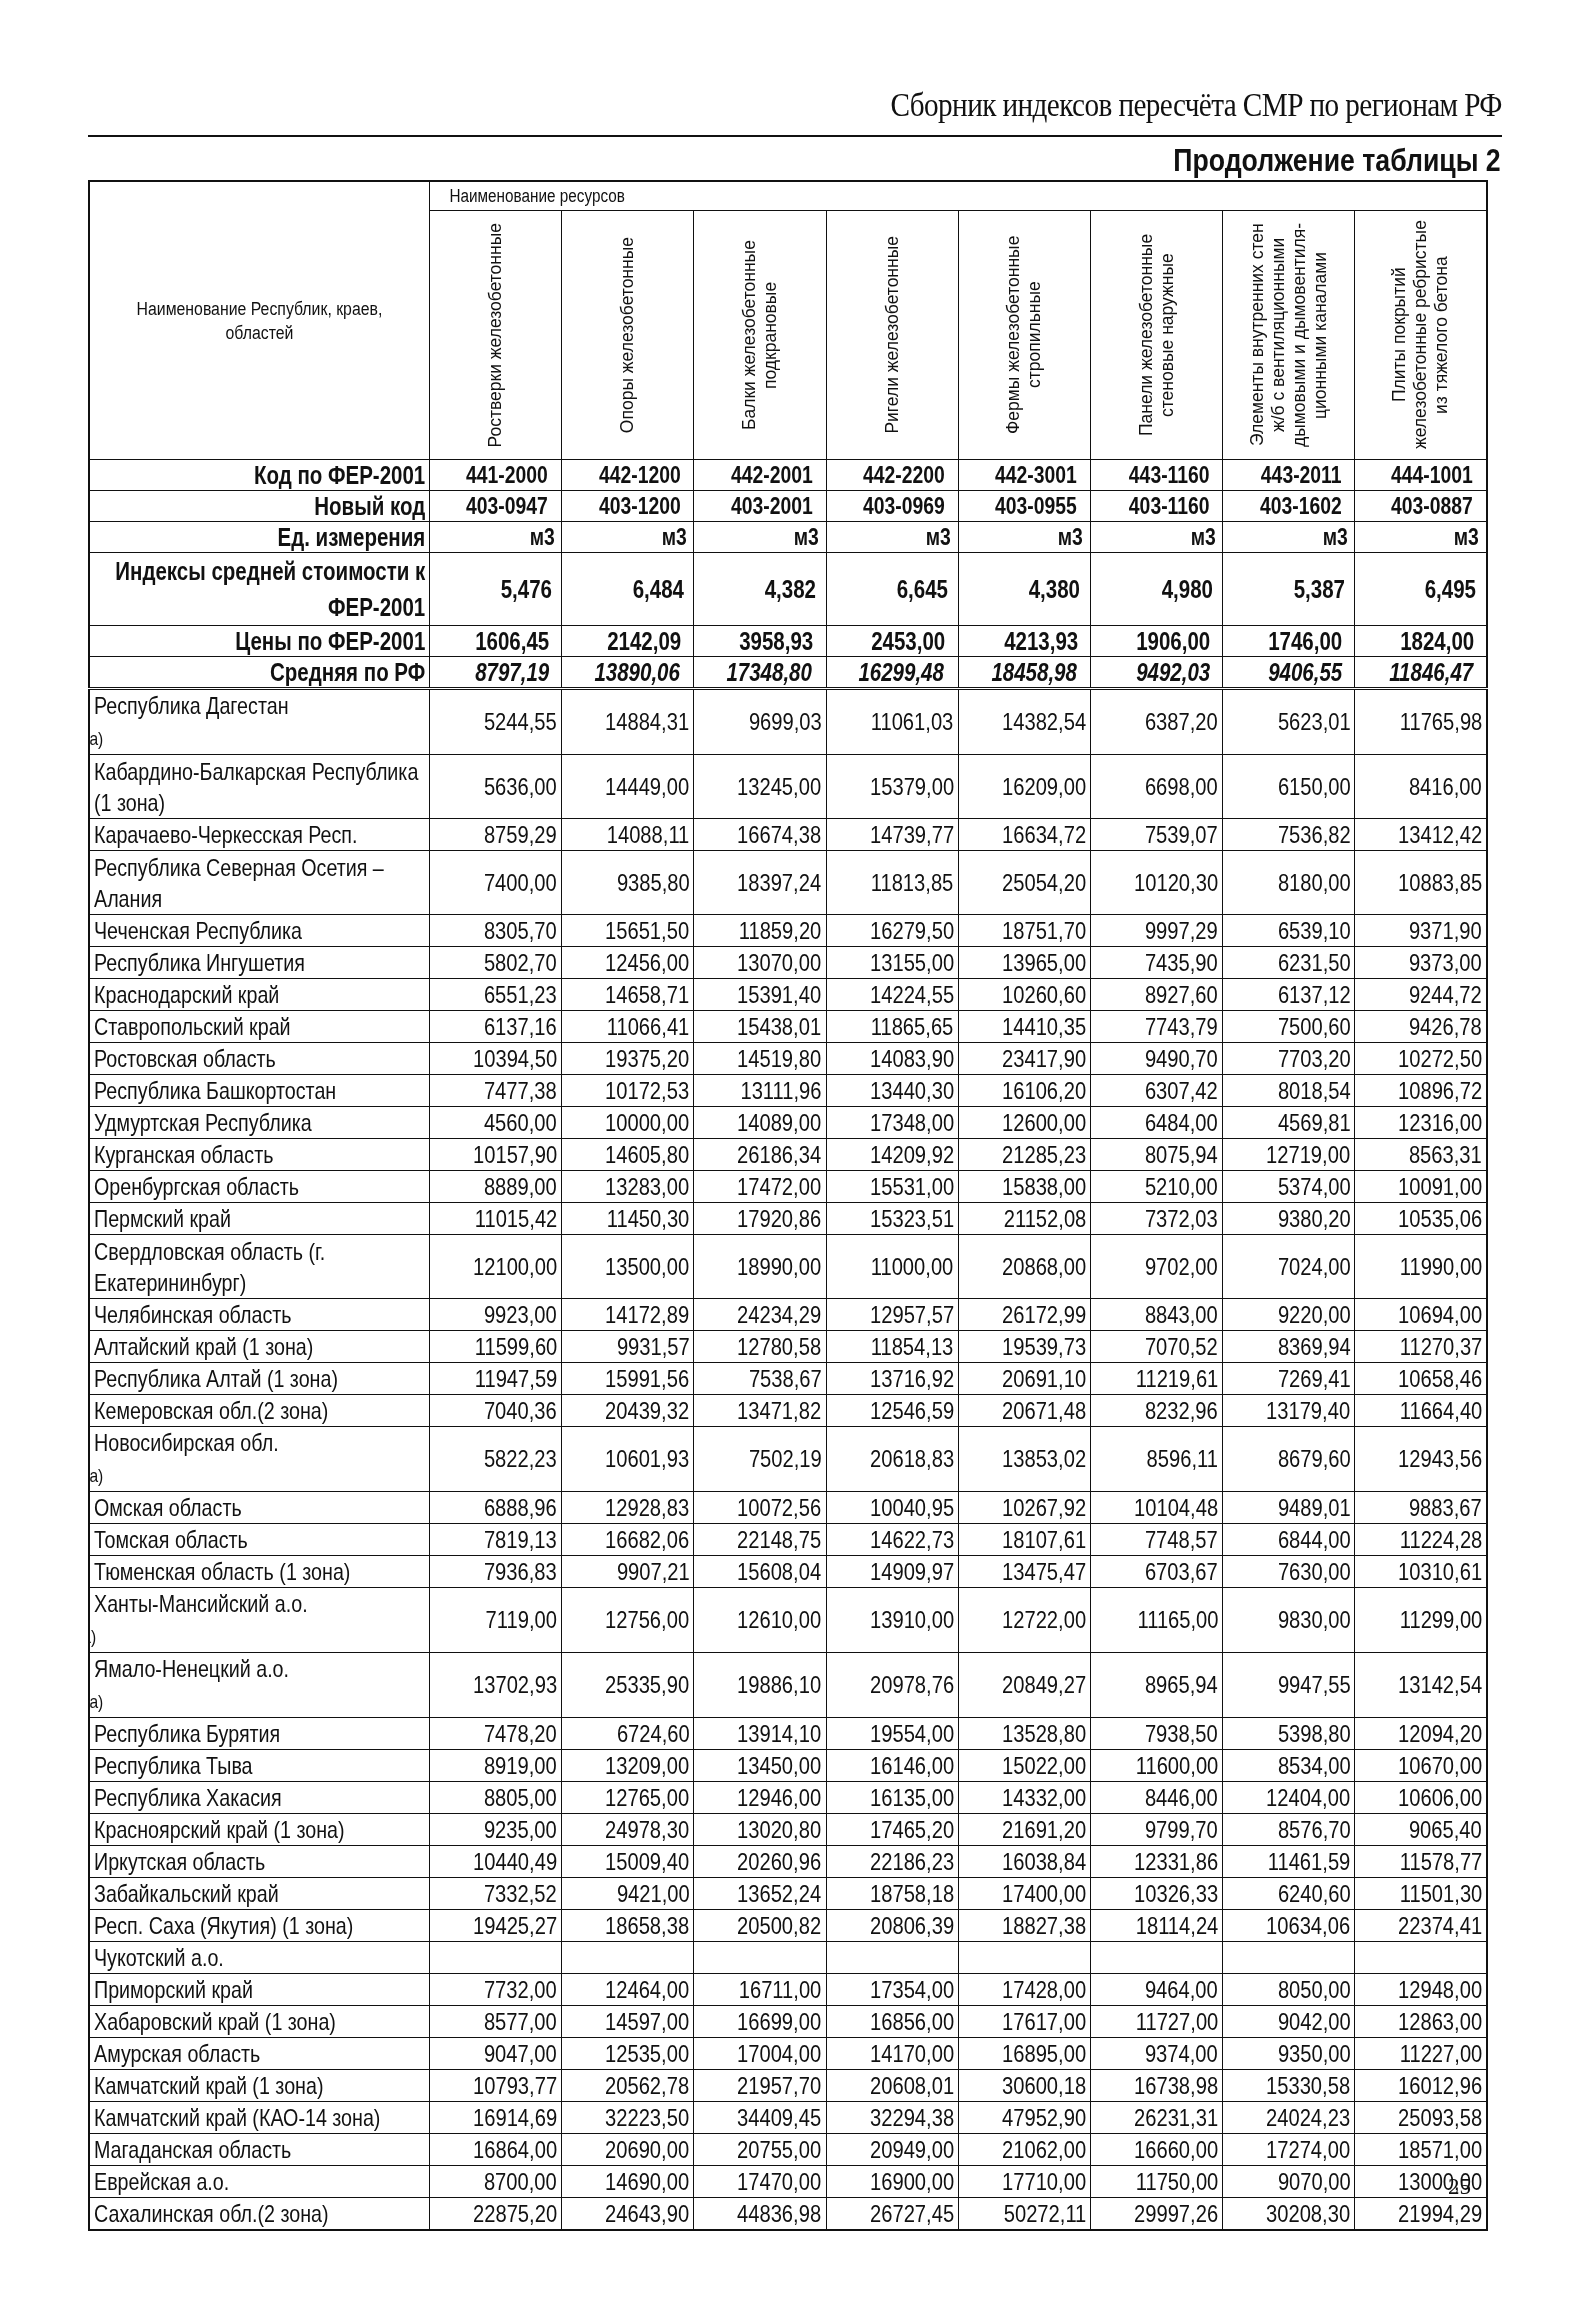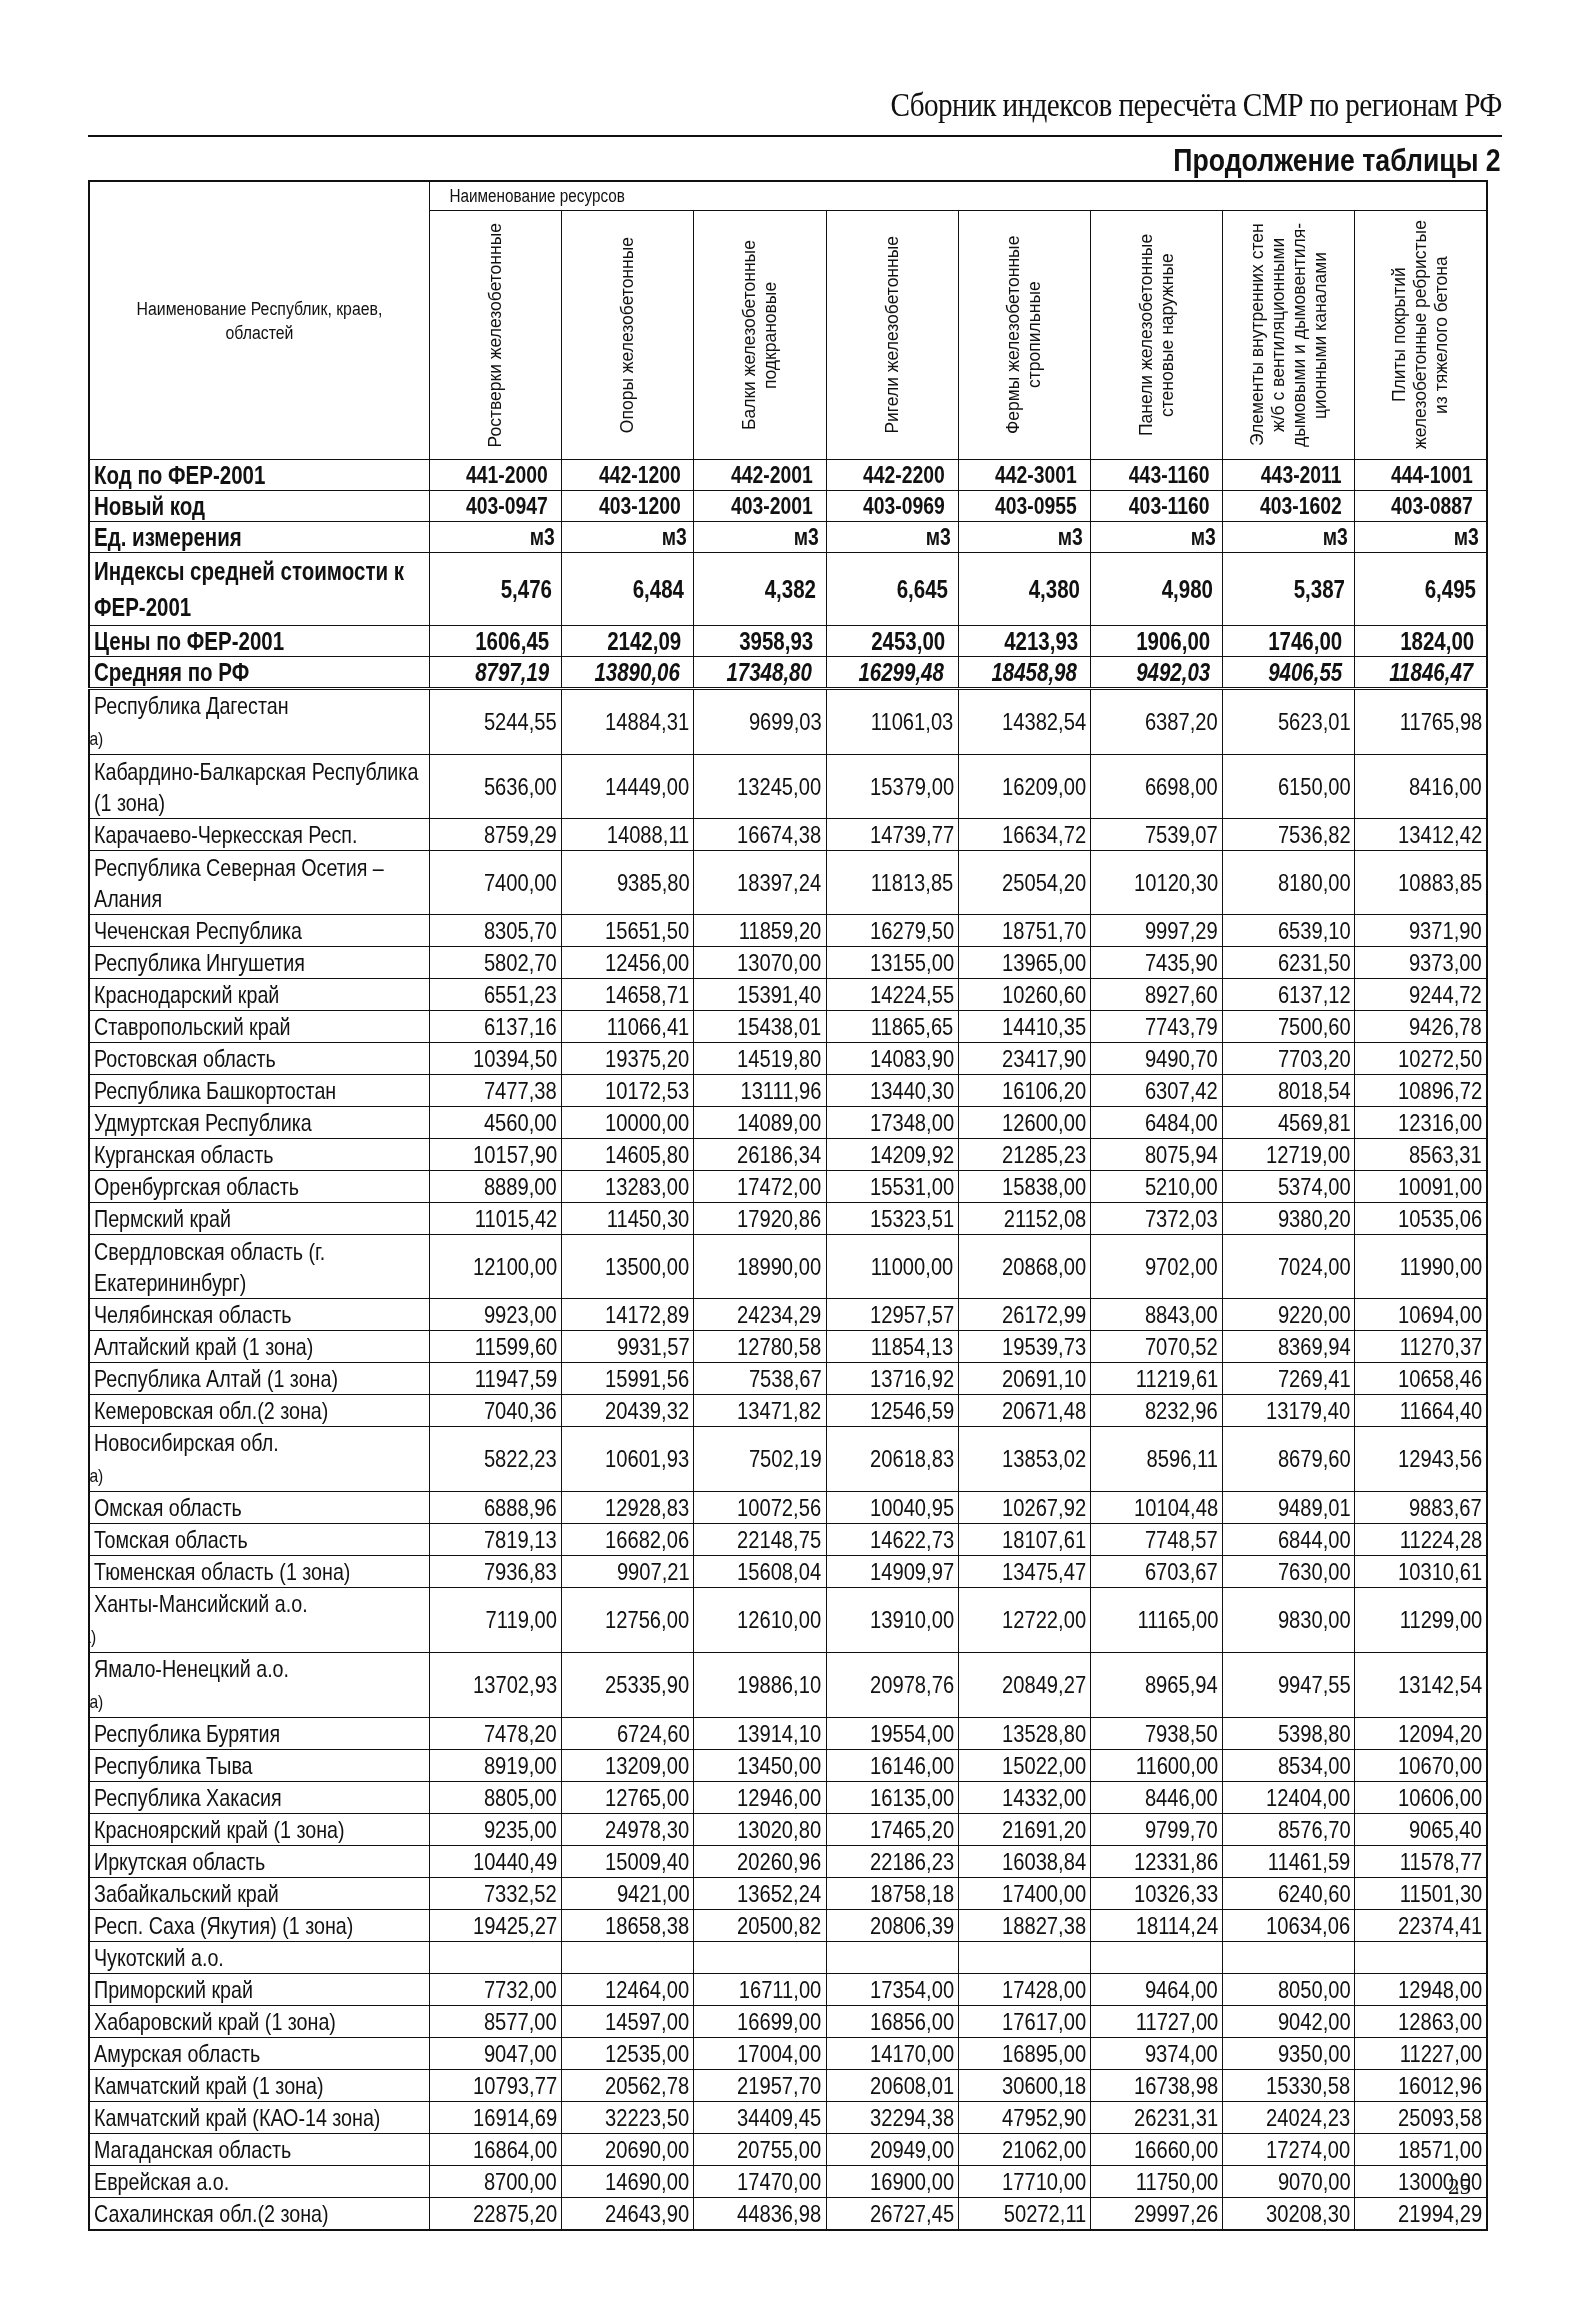--- a/index.html
+++ b/index.html
@@ -11,21 +11,21 @@
   table.main td, table.main th { border:1.3px solid #111; padding:0 4px; overflow:hidden; }
   col.c-name { width:340px; }
   col.c-val { width:132px; }
   th.corner { font-weight:normal; font-size:18px; text-align:center; vertical-align:middle; line-height:24px; transform:scaleX(0.88); }
   th.group { height:28px; font-weight:normal; font-size:18px; text-align:left; }
   th.group span { display:inline-block; transform:scaleX(0.85); }
   th.rot { height:248px; vertical-align:middle; padding:0; font-weight:normal; }
   th.rot .rotwrap { width:100%; height:248px; display:flex; align-items:center; justify-content:center; }
   th.rot .rottext { writing-mode:vertical-rl; transform:rotate(180deg); font-size:17.5px; line-height:21px; text-align:center; max-height:236px; }
   tr.meta td { font-weight:bold; font-size:25px; height:30px; }
-  tr.meta td.label { text-align:left; transform-origin:left; }
+  tr.meta td.label { text-align:right; transform-origin:left; }
   tr.meta td.v { text-align:right; font-size:23.6px; }
   tr.meta.small td.v { font-size:25px; }
   tr.meta.tall td { height:59px; line-height:36px; }
   tr.meta.italic td.v { font-style:italic; }
   tr.meta.last td { border-bottom:3.4px double #111;margin-left:24px; }
   .cond { display:inline-block; transform:scaleX(0.82); transform-origin:left center; white-space:nowrap; }
   .condc { display:inline-block; transform:scaleX(0.82); transform-origin:center center; white-space:nowrap; }
   tr.data td { height:30px; font-size:24px; }
   tr.data.tall td { height:63px; }
   tr.data td.label { text-align:left; line-height:31px; }

